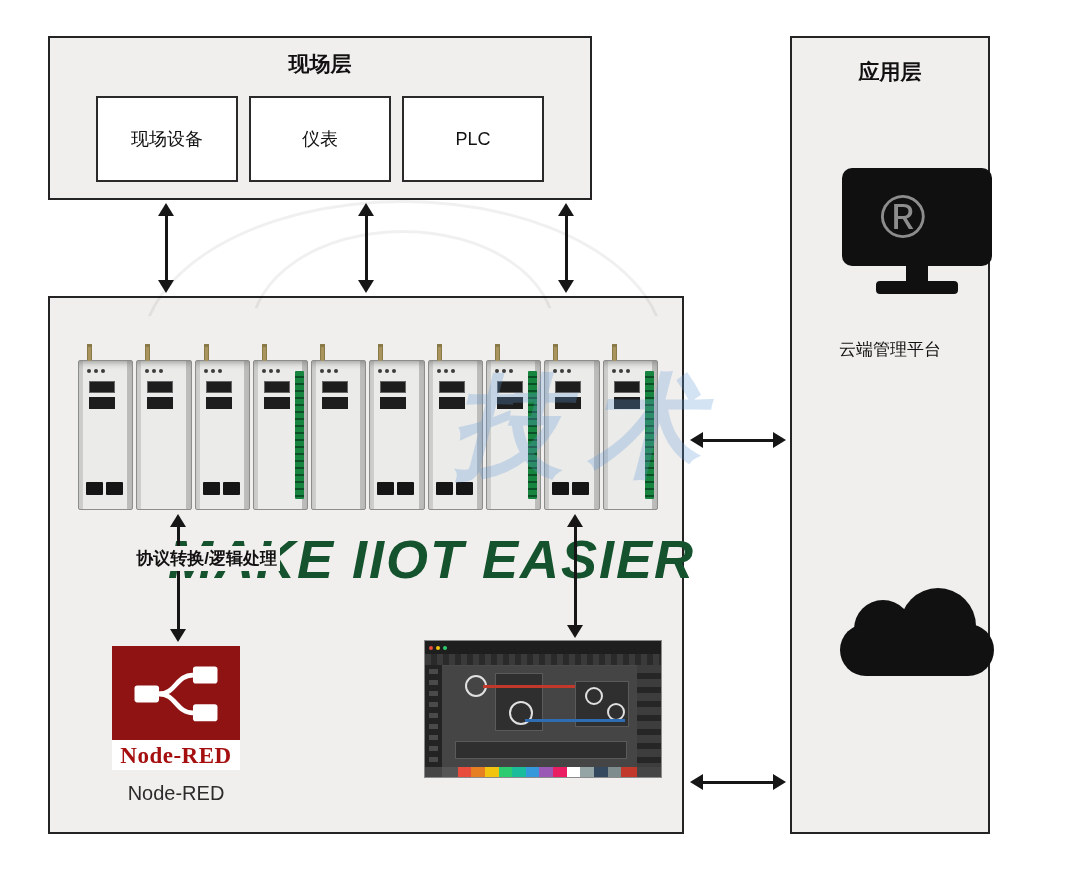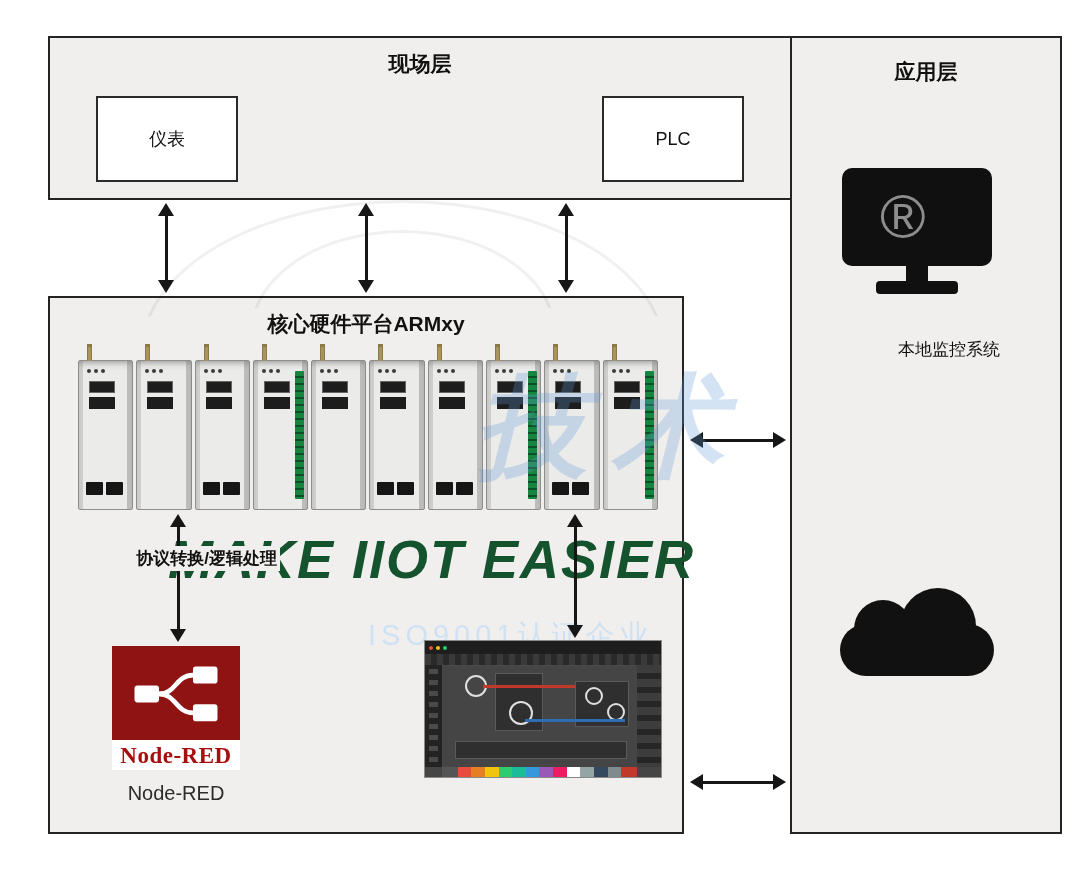--- a/index.html
+++ b/index.html
@@ -118,63 +118,64 @@
   .wm-slogan {
     position:absolute; left:168px; top:528px; z-index:1; white-space:nowrap;
     font-size:54px; font-weight:bold; font-style:italic; letter-spacing:2px; color:#14532d;
   }
   .wm-iso {
     position:absolute; left:368px; top:616px; z-index:1; white-space:nowrap;
     font-size:29px; letter-spacing:5px; color:#cfe2f4;
   }
   .wm-brand {
     position:absolute; left:452px; top:352px; z-index:3; white-space:nowrap; pointer-events:none;
-    font-size:112px; font-weight:bold; font-style:italic; letter-spacing:24px; color:rgba(100,155,215,0.28);margin-left:24px;
+    font-size:112px; font-weight:bold; font-style:italic; letter-spacing:24px; color:rgba(100,155,215,0.28);
   }
   .wm-arc {
     position:absolute; border:3px solid rgba(0,0,0,0.06); border-radius:50%; z-index:1; pointer-events:none;
     clip-path:inset(0 0 62% 0);
   }
 </style>
 </head>
 <body>
 
 <div id="canvas">
 
   <div class="wm-arc" style="left:140px; top:200px; width:520px; height:300px;"></div>
   <div class="wm-arc" style="left:250px; top:230px; width:300px; height:200px;"></div>
 
   <div class="wm-slogan">MAKE IIOT EASIER</div>
-  <div class="wm-iso">ISO9001认证企业</div>
   <div class="wm-brand">技术</div>
 
-  <div class="layer-box" style="left:48px; top:36px; width:744px; height:164px;">
+  <div class="layer-box" style="left:48px; top:36px; width:544px; height:164px;">
     <h2 class="layer-title">现场层</h2>
     <div class="device-row">
+      <div class="device-box">
+        <span>现场设备</span>
+      </div>
       <div class="device-box">
         <span>仪表</span>
       </div>
       <div class="device-box">
         <span>PLC</span>
       </div>
     </div>
   </div>
 
   <div class="varrow" style="left:158px; top:203px; height:90px;">
       <span class="shaft"></span>
     </div>
   <div class="varrow" style="left:358px; top:203px; height:90px;">
       <span class="shaft"></span>
     </div>
   <div class="varrow" style="left:558px; top:203px; height:90px;">
       <span class="shaft"></span>
     </div>
 
   <div class="layer-box" style="left:48px; top:296px; width:636px; height:538px;">
-    <h2 class="layer-title">核心硬件平台ARMxy</h2>
 
     <div class="hw-row">
       <div class="module">
           <span class="leds"></span>
           <span class="usb"></span>
           <span class="eth"></span>
         </div>
       <div class="module"><span class="leds"></span><span class="usb"></span><span class="eth"></span></div>
       <div class="module">
           <span class="leds"></span>
@@ -247,30 +248,30 @@
     <div class="fx-pal"></div>
   </div>
 
   <div class="harrow" style="left:690px; top:432px; width:96px;">
       <span class="shaft"></span>
     </div>
   <div class="harrow" style="left:690px; top:774px; width:96px;">
       <span class="shaft"></span>
     </div>
 
-  <div class="layer-box" style="left:790px; top:36px; width:272px; height:798px;padding-left:23px;">
+  <div class="layer-box" style="left:790px; top:36px; width:200px; height:798px;">
     <h2 class="layer-title" style="top:20px;">应用层</h2>
 
     <div class="monitor">
       <div class="mon-screen"></div>
       <div class="mon-neck"></div>
       <div class="mon-base"></div>
     </div>
     <div class="reg-mark">®</div>
-    <div class="app-caption" style="top:300px;">本地监控系统</div>
+    <div class="app-caption" style="top:300px;">云端管理平台</div>
 
     <div class="cloud-wrap">
       <div class="cloud-puff-s"></div>
       <div class="cloud-puff-l"></div>
       <div class="cloud-base"></div>
     </div>
   </div>
 
 </div>
 

